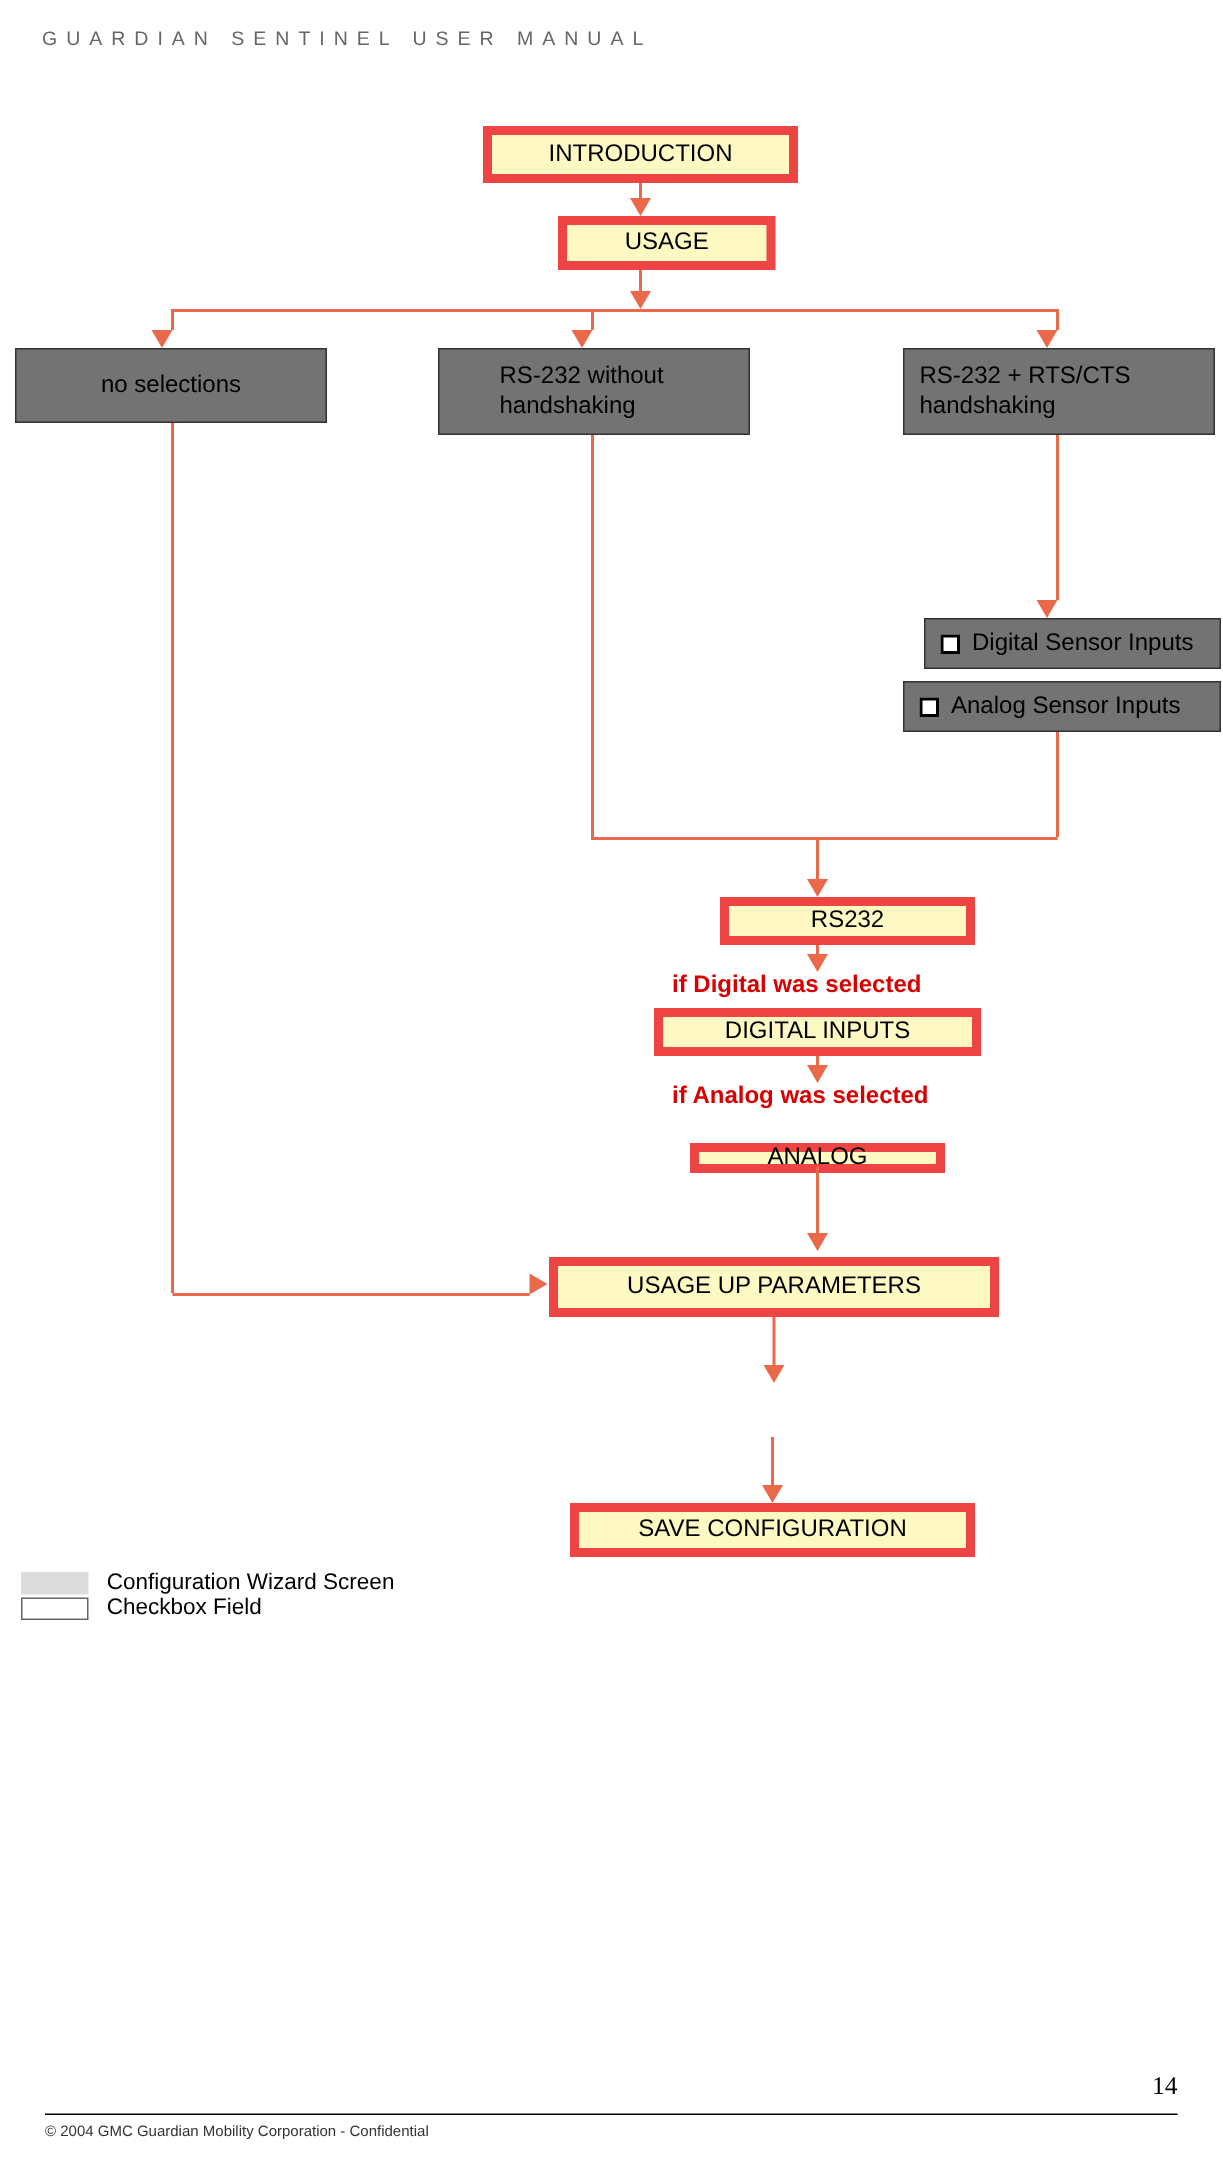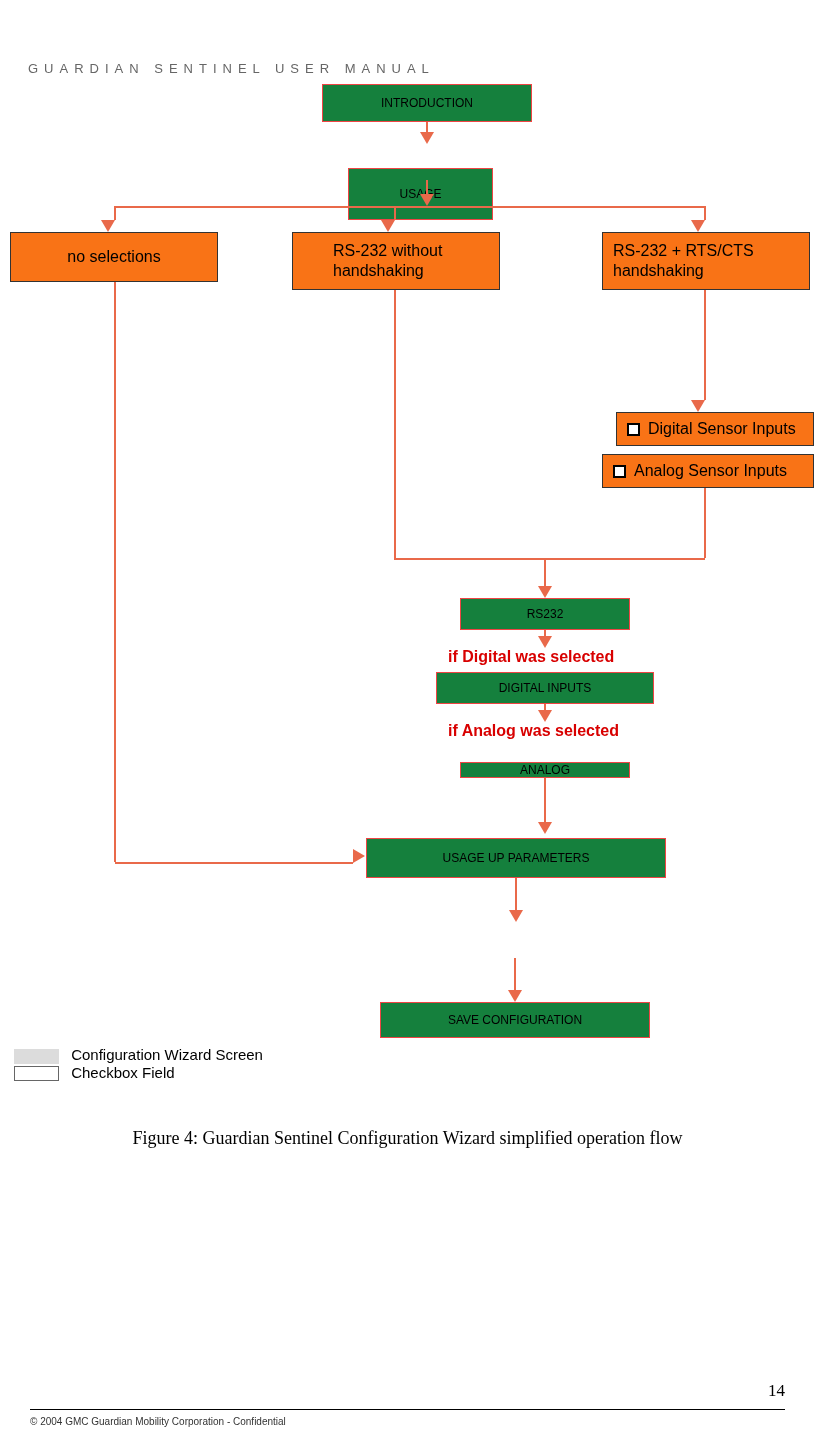--- a/index.html
+++ b/index.html
@@ -16,46 +16,45 @@
     height: 1455px;
   }
   .header {
     position: absolute;
     top: 18px;
     left: 28px;
     letter-spacing: 6px;
     font-size: 13px;
     color: #666;
     font-family: "Trebuchet MS", Verdana, sans-serif;
-    margin-top: 43px;
   }
   .diagram {
     position: absolute;
     top: 78px;
     left: 0;
     width: 815px;
     height: 1060px;
   }
   .diagram * {
     box-sizing: border-box;
   }
   .box {
     position: absolute;
-    background: #15803d;
-    border: 1px solid #ef4444;
+    background: #fef9c3;
+    border: 6px solid #ef4444;
     text-align: center;
-    font-size: 12px;
+    font-size: 16px;
     display: flex;
     align-items: center;
     justify-content: center;
     padding: 4px 6px;
   }
   .wbox {
     position: absolute;
-    background: #f97316;
+    background: #737373;
     border: 1px solid #333;
     font-size: 16px;
     display: flex;
     align-items: center;
     justify-content: center;
     padding: 4px 10px;
     text-align: left;
   }
   .wbox.left { justify-content: flex-start; }
   .wbox.center { justify-content: center; }
@@ -156,21 +155,21 @@
   <div class="header">GUARDIAN SENTINEL USER MANUAL</div>
 
   <div class="diagram">
 
     <div class="box" style="left:322px; top:6px; width:210px; height:38px;">INTRODUCTION</div>
     <div class="arrow" style="left:427px; top:44px; width:0; height:22px;">
       <div class="line-v" style="top:0; height:10px;"></div>
       <div class="head-down" style="top:10px;"></div>
     </div>
 
-    <div class="box" style="left:348px; top:66px; width:145px; height:52px;margin-top:24px;">USAGE</div>
+    <div class="box" style="left:372px; top:66px; width:145px; height:36px;">USAGE</div>
     <div class="arrow" style="left:427px; top:102px; width:0; height:26px;">
       <div class="line-v" style="top:0; height:14px;"></div>
       <div class="head-down" style="top:14px;"></div>
     </div>
 
     <div class="arrow">
       <div class="line-h" style="left:115px; top:128px; width:590px;"></div>
       <div class="line-v" style="left:115px; top:128px; height:14px;"></div>
       <div class="head-down" style="left:108px; top:142px;"></div>
       <div class="line-v" style="left:395px; top:128px; height:14px;"></div>
@@ -212,21 +211,21 @@
     <div class="arrow">
       <div class="line-v" style="left:705px; top:410px; height:70px;"></div>
       <div class="line-h" style="left:395px; top:480px; width:310px;"></div>
     </div>
 
     <div class="arrow" style="left:545px; top:480px; width:0; height:40px;">
       <div class="line-v" style="top:0; height:28px;"></div>
       <div class="head-down" style="top:28px;"></div>
     </div>
 
-    <div class="box" style="left:460px; top:520px; width:170px; height:32px;">RS232</div>
+    <div class="box" style="left:480px; top:520px; width:170px; height:32px;">RS232</div>
     <div class="arrow" style="left:545px; top:552px; width:0; height:18px;">
       <div class="line-v" style="top:0; height:6px;"></div>
       <div class="head-down" style="top:6px;"></div>
     </div>
 
     <div class="cond" style="left:448px; top:570px;">if Digital was selected</div>
 
     <div class="box" style="left:436px; top:594px; width:218px; height:32px;">DIGITAL INPUTS</div>
     <div class="arrow" style="left:545px; top:626px; width:0; height:18px;">
       <div class="line-v" style="top:0; height:6px;"></div>
@@ -260,21 +259,20 @@
         <span>Configuration Wizard Screen</span>
       </div>
       <div>
         <span class="swatch" style="background:#fff; border:1px solid #666;"></span>
         <span>Checkbox Field</span>
       </div>
     </div>
 
   </div>
 
-  <div class="caption" style="top:1128px;">Figure 4: Guardian Sentinel Configuration Wizard simplified operation flow</div>
 
   <div class="footer">
     <div class="pnum">14</div>
     <div class="rule"></div>
     <div class="ftext">© 2004 GMC Guardian Mobility Corporation - Confidential</div>
   </div>
 
 </div>
 
 </body></html>

